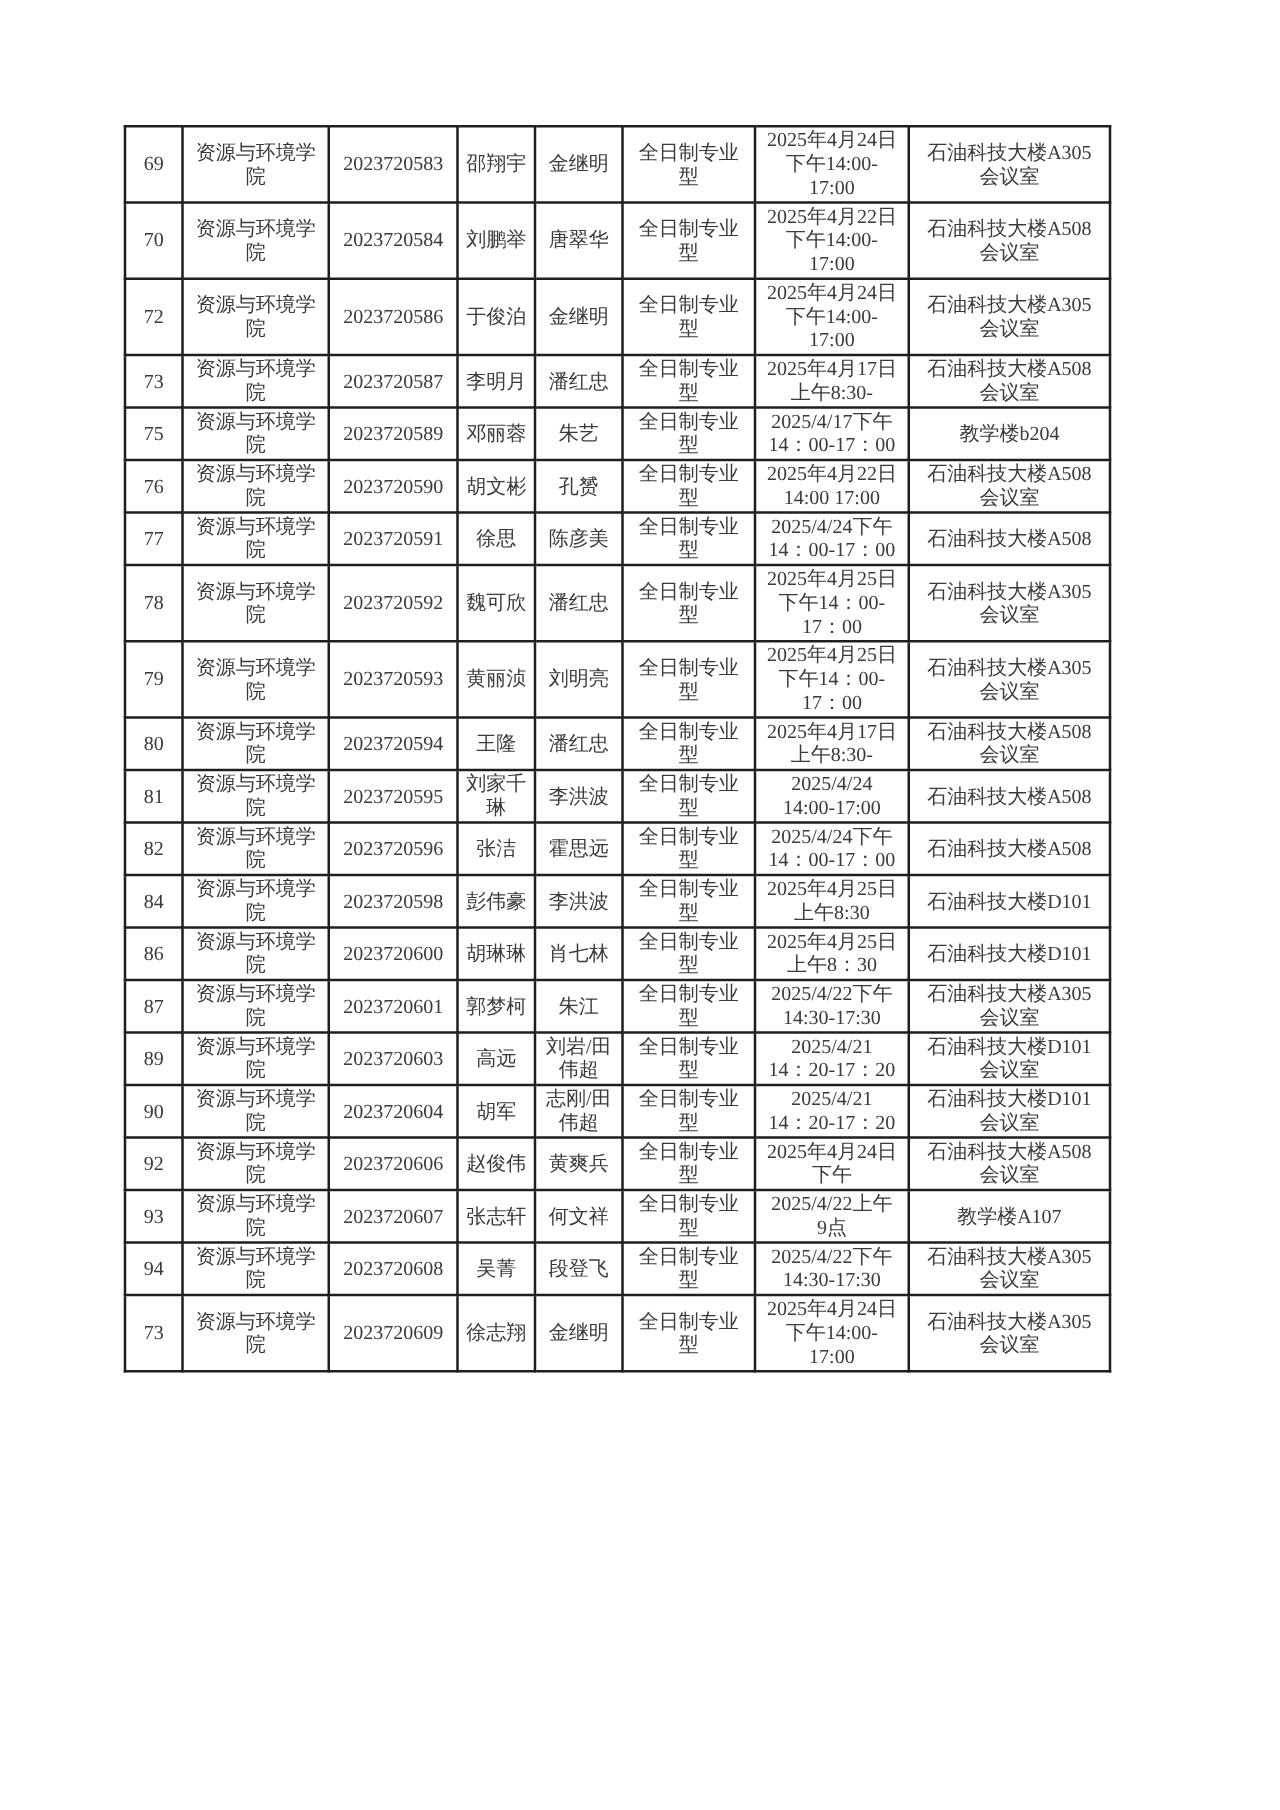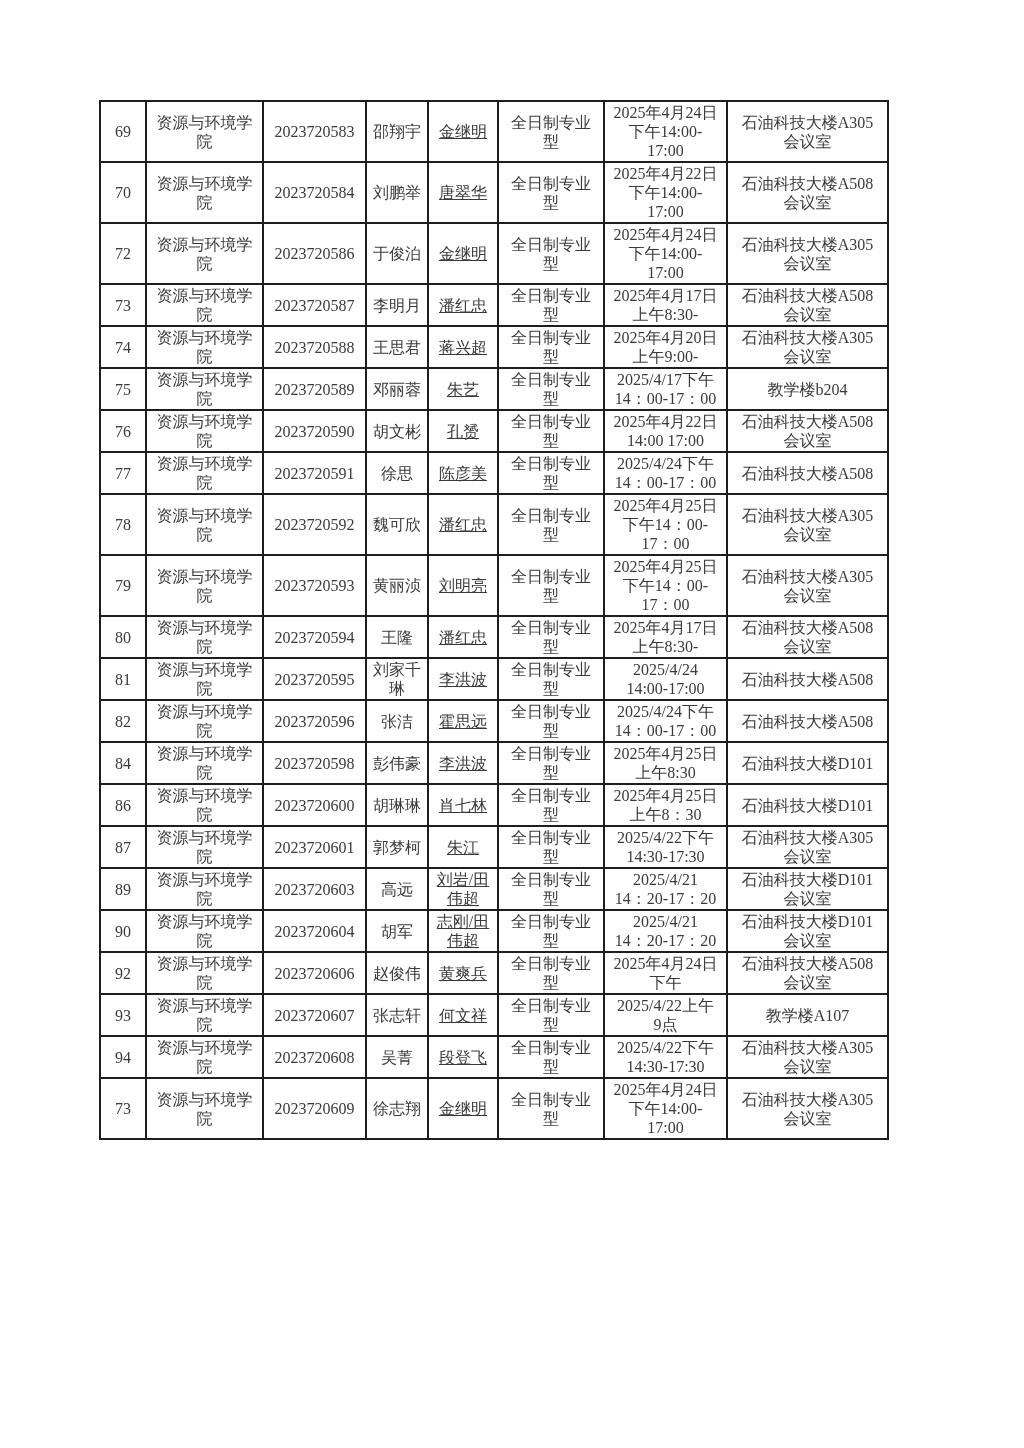--- a/index.html
+++ b/index.html
@@ -35,21 +35,20 @@
     overflow: hidden;
   }
   td.c-no, td.c-id {
     white-space: nowrap;
     margin-top: 25px;
   }
   td.c-advisor {
     white-space: nowrap;
     padding-left: 0;
     padding-right: 0;
-    text-decoration: underline;
   }
   td.c-college, td.c-type {
     padding-left: 6px;
     padding-right: 6px;
     margin-top: 23px;
   }
 </style>
 </head>
 <body>
 
@@ -119,34 +118,20 @@
           <td class="c-name">李明月</td>
           <td class="c-advisor">潘红忠</td>
           <td class="c-type">全日制专业
 型</td>
           <td class="c-time">2025年4月17日
 上午8:30-</td>
           <td class="c-location">石油科技大楼A508
 会议室</td>
         </tr>
         <tr>
-          <td class="c-no">74</td>
-          <td class="c-college">资源与环境学
-院</td>
-          <td class="c-id">2023720588</td>
-          <td class="c-name">王思君</td>
-          <td class="c-advisor">蒋兴超</td>
-          <td class="c-type">全日制专业
-型</td>
-          <td class="c-time">2025年4月20日
-上午9:00-</td>
-          <td class="c-location">石油科技大楼A305
-会议室</td>
-        </tr>
-        <tr>
           <td class="c-no">75</td>
           <td class="c-college">资源与环境学
 院</td>
           <td class="c-id">2023720589</td>
           <td class="c-name">邓丽蓉</td>
           <td class="c-advisor">朱艺</td>
           <td class="c-type">全日制专业
 型</td>
           <td class="c-time">2025/4/17下午
 14：00-17：00</td>

